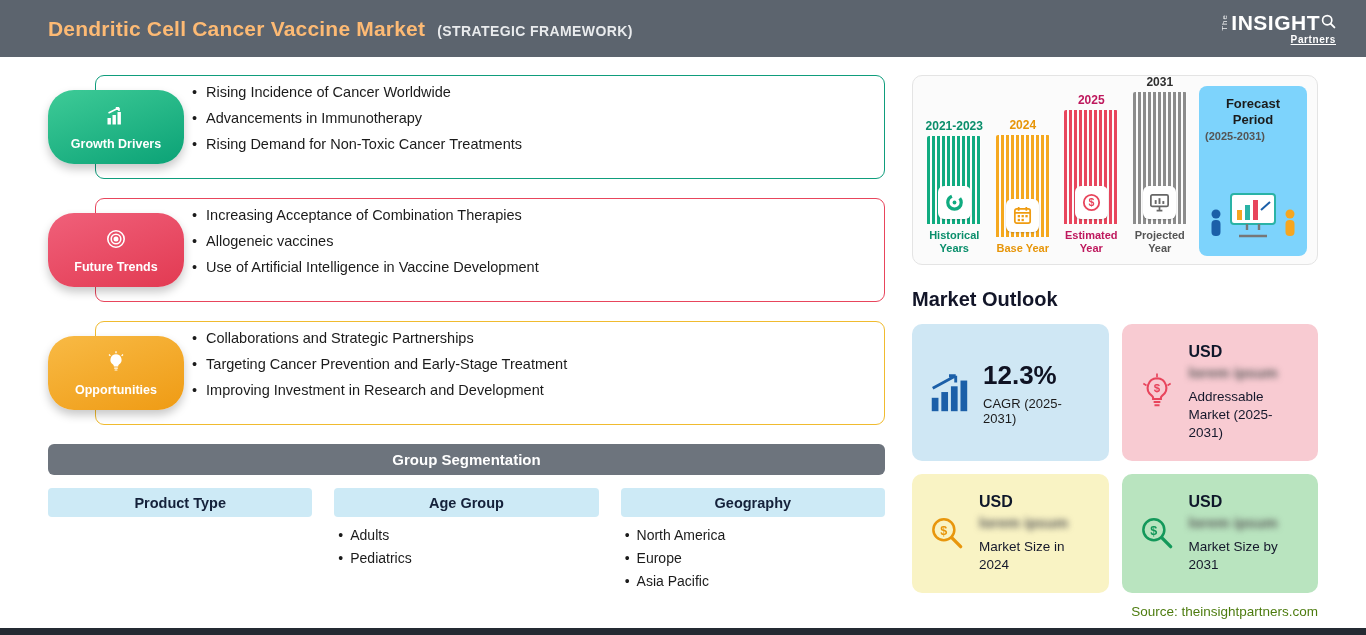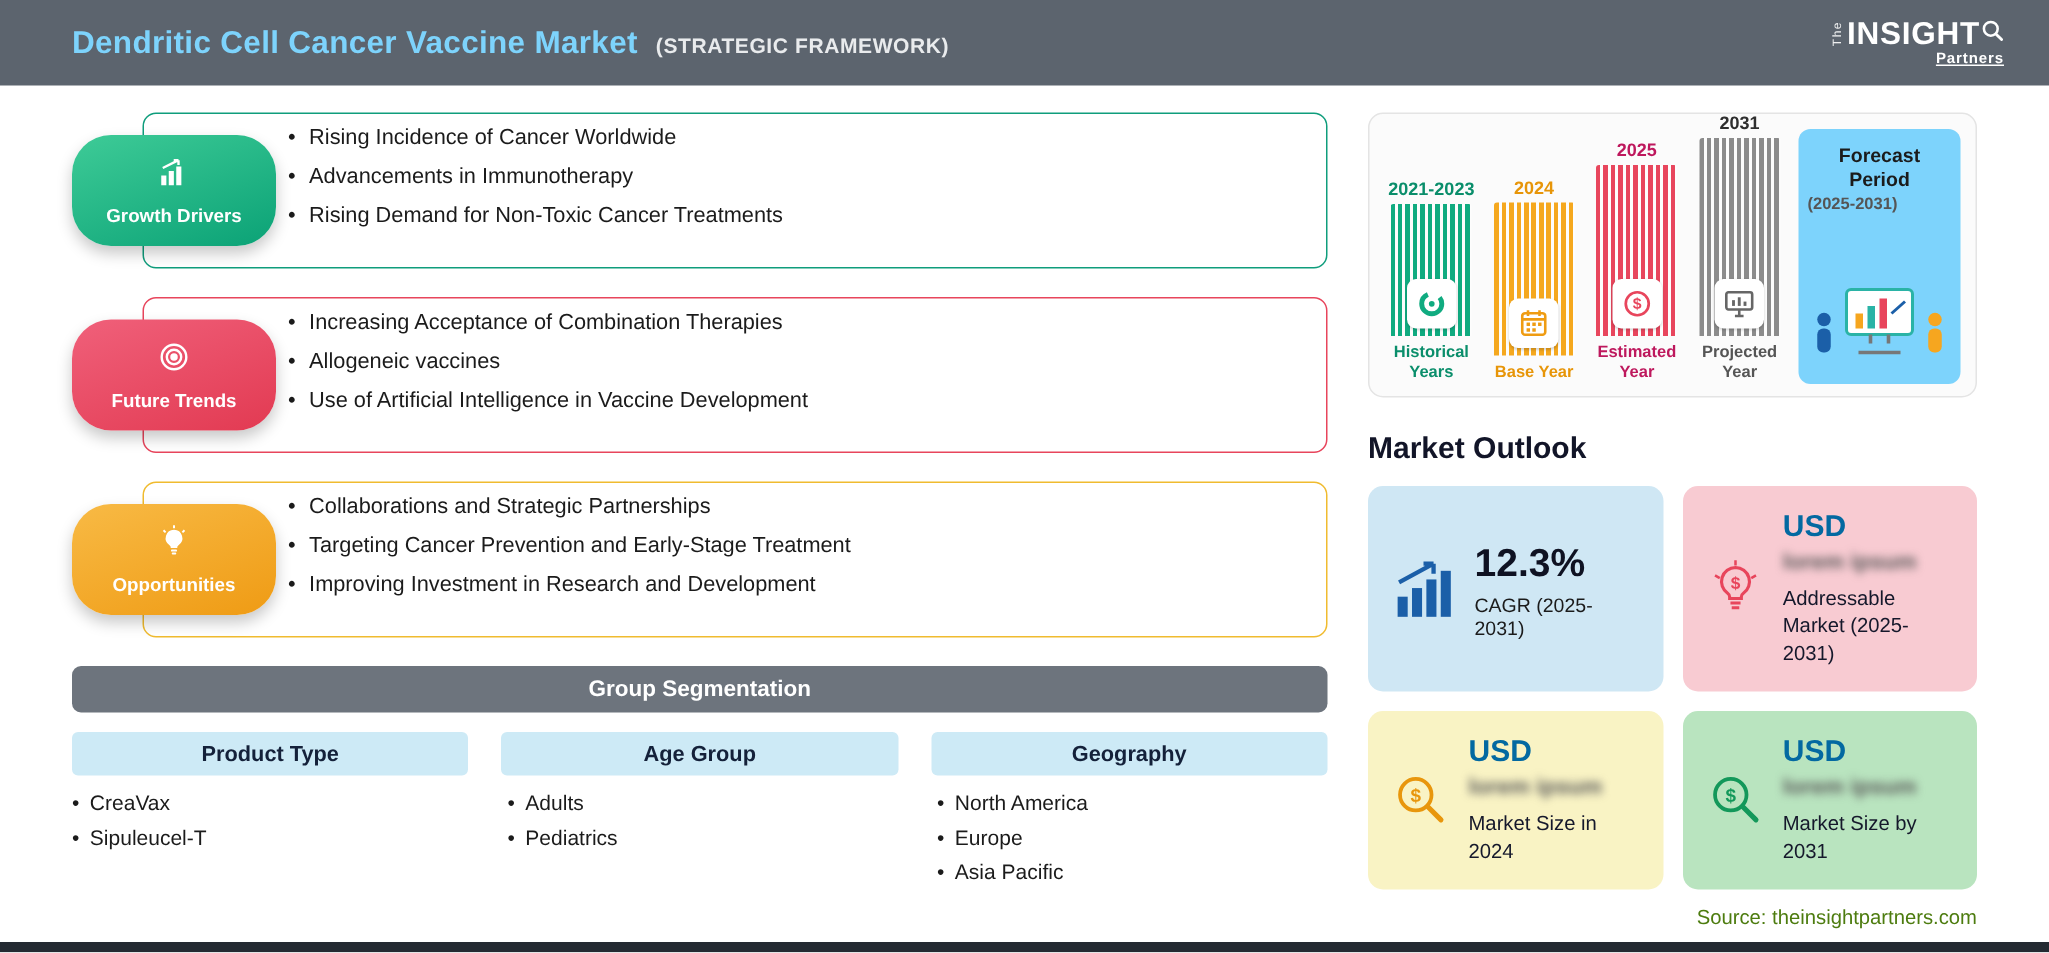--- a/index.html
+++ b/index.html
@@ -2,21 +2,21 @@
 <html><head>
 <meta charset="utf-8">
 <style>
   * { margin:0; padding:0; box-sizing:border-box; }
   body { font-family:"Liberation Sans", sans-serif; background:#fff; }
   .page { position:relative; width:1366px; height:635px; background:#fff; overflow:hidden; }
 
   
   .topbar { height:57px; background:#5c646e; display:flex; align-items:center; justify-content:space-between; padding:0 30px 0 48px; }
   .title-wrap { display:flex; align-items:baseline; gap:12px; }
-  .page-title { color:#7dd3fc; font-size:21px; font-weight:bold; letter-spacing:.2px; }
+  .page-title { color:#fdba74; font-size:21px; font-weight:bold; letter-spacing:.2px; }
   .page-subtitle { color:#e9ebed; font-size:14px; font-weight:bold; letter-spacing:.4px; }
   .logo { color:#fff; display:flex; flex-direction:column; align-items:flex-end; line-height:1; }
   .logo-row { display:flex; align-items:center; }
   .logo-the { font-size:8px; letter-spacing:1px; writing-mode:vertical-rl; transform:rotate(180deg); margin-right:2px; opacity:.9; }
   .logo-name { font-size:21px; font-weight:bold; letter-spacing:.5px; }
   .logo-mag { margin-left:1px; }
   .logo-partners { font-size:10px; font-weight:bold; letter-spacing:.6px; margin-top:2px;text-decoration:underline; }
 
   
   .content { display:flex; gap:27px; padding:18px 48px 0 48px; }
@@ -74,21 +74,21 @@
   .outlook-title { margin:23px 0 13px; font-size:20px; font-weight:bold; color:#121528; }
   .cards { display:grid; grid-template-columns:1fr 1fr; gap:13px; }
   .card { border-radius:10px; padding:12px 14px; display:flex; align-items:center; gap:11px; }
   .card-blue   { background:#cfe7f4; height:137px; }
   .card-pink   { background:#f8cbd2; height:137px; }
   .card-yellow { background:#f9f3c4; height:119px; }
   .card-green  { background:#b9e4bf; height:119px; }
   .card-icon { flex:none; display:flex; }
   .metric-value { font-size:26px; font-weight:bold; color:#0f1222; }
   .metric-label { font-size:13px; color:#1b1b1b; margin-top:5px; }
-  .currency { font-size:20px; font-weight:bold; color:#0369a1; }
+  .currency { font-size:16px; font-weight:bold; color:#0f172a; }
   .masked { font-size:15px; font-weight:bold; color:#5a5a5a; filter:blur(3px); margin:3px 0 7px; }
   .card-label { font-size:13.5px; color:#15182b; line-height:1.35; }
 
   .source { text-align:right; margin-top:11px; font-size:13.5px; color:#4d7c0f; }
 
   .bottombar { position:absolute; left:0; right:0; bottom:0; height:7px; background:#242a32; }
 </style>
 </head>
 <body>
 
@@ -180,24 +180,20 @@
             <li>Improving Investment in Research and Development</li>
           </ul>
         </div>
       </div>
 
       <div class="seg-bar">Group Segmentation</div>
 
       <div class="seg-cols">
         <div class="seg-col">
           <div class="seg-head">Product Type</div>
-          <ul class="seg-items">
-            <li>CreaVax</li>
-            <li>Sipuleucel-T</li>
-          </ul>
         </div>
         <div class="seg-col indent">
           <div class="seg-head">Age Group</div>
           <ul class="seg-items">
             <li>Adults</li>
             <li>Pediatrics</li>
           </ul>
         </div>
         <div class="seg-col indent">
           <div class="seg-head">Geography</div>

